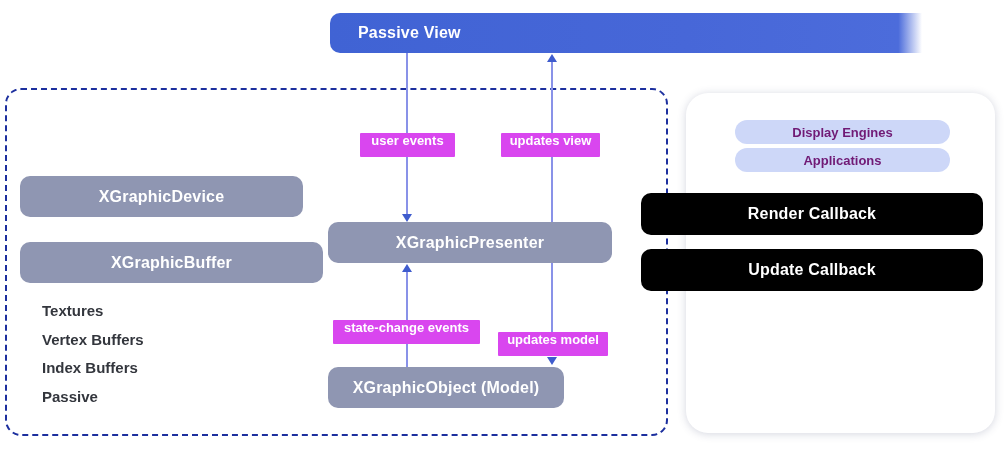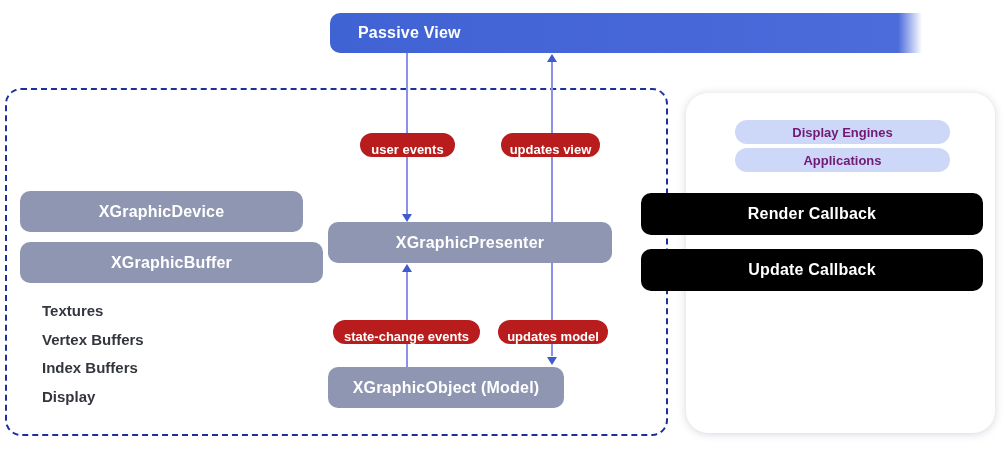--- a/index.html
+++ b/index.html
@@ -45,41 +45,41 @@
     position: absolute; left: 5px; top: 88px; width: 663px; height: 348px;
     border: 2px dashed #1c2f9e; border-radius: 16px; background: transparent;
   }
 
   
   .gray-node {
     position: absolute; height: 41px; border-radius: 10px; background: #8f96b2;
     display: flex; align-items: center; justify-content: center;
     color: #ffffff; font-weight: bold; font-size: 16px; letter-spacing: 0.2px;
   }
-  #node-device    { left: 20px;  top: 191px; width: 283px; }
+  #node-device    { left: 20px;  top: 176px; width: 283px; }
   #node-buffer    { left: 20px;  top: 242px; width: 303px; }
   #node-presenter { left: 328px; top: 222px; width: 284px; }
   #node-model     { left: 328px; top: 367px; width: 236px; }
 
   
   .resource-list {
     position: absolute; left: 42px; top: 297px;
     color: #33363d; font-weight: bold; font-size: 15px; line-height: 28.6px;
   }
 
   
   .flow-pill {
-    position: absolute; height: 24px; border-radius: 12px; background: #b91c1c;
-    display: flex; align-items: flex-end; justify-content: center;
+    position: absolute; height: 24px; border-radius: 1px; background: #d946ef;
+    display: flex; align-items: flex-start; justify-content: center;
     color: #ffffff; font-weight: bold; font-size: 13px;
   }
   #pill-user-events  { left: 360px; top: 133px; width: 95px;  }
   #pill-updates-view { left: 501px; top: 133px; width: 99px;  }
   #pill-state-change { left: 333px; top: 320px; width: 147px; }
-  #pill-updates-model{ left: 498px; top: 320px; width: 110px; }
+  #pill-updates-model{ left: 498px; top: 332px; width: 110px; }
 
   
   .host-card {
     position: absolute; left: 686px; top: 93px; width: 309px; height: 340px;
     background: #ffffff; border-radius: 22px;
     box-shadow: 0 1px 8px rgba(60,70,110,0.22);
   }
   .tag-pill {
     position: absolute; width: 215px; height: 24px; border-radius: 12px;
     background: #cdd7f8; display: flex; align-items: center; justify-content: center;
@@ -127,21 +127,21 @@
     <span>XGraphicPresenter</span>
   </div>
   <div class="gray-node" id="node-model">
     <span>XGraphicObject (Model)</span>
   </div>
 
   <div class="resource-list">
     <div>Textures</div>
     <div>Vertex Buffers</div>
     <div>Index Buffers</div>
-    <div>Display</div>
+    <div>Passive</div>
   </div>
 
   <div class="flow-pill" id="pill-user-events">
     <span>user events</span>
   </div>
   <div class="flow-pill" id="pill-updates-view">
     <span>updates view</span>
   </div>
   <div class="flow-pill" id="pill-state-change">
     <span>state-change events</span>

